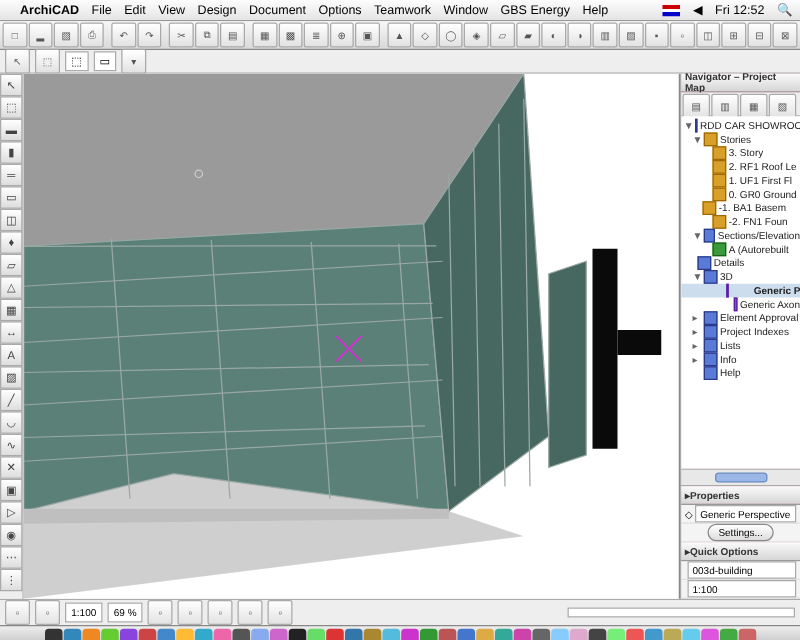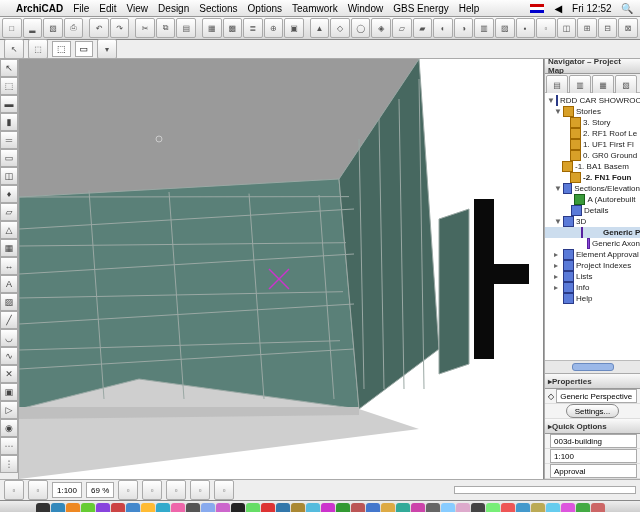--- a/index.html
+++ b/index.html
@@ -42,21 +42,21 @@
 </head>
 <body>
 
 <div class="menubar">
   <span></span>
   <span class="app">ArchiCAD</span>
   <span>File</span>
   <span>Edit</span>
   <span>View</span>
   <span>Design</span>
-  <span>Sections</span>
+  <span>Document</span>
   <span>Options</span>
   <span>Teamwork</span>
   <span>Window</span>
   <span>GBS Energy</span>
   <span>Help</span>
   <span class="spacer"></span>
   <span class="flag"></span>
   <span>◀</span>
   <span>Fri 12:52</span>
   <span>🔍</span>
@@ -203,36 +203,36 @@
         <div class="tree-row" style="padding-left: 16px;">
           <span class="tri"></span>
           <span class="ico fld"></span>
           <span>0. GR0 Ground</span>
         </div>
         <div class="tree-row" style="padding-left: 8px;">
           <span class="tri"></span>
           <span class="ico fld"></span>
           <span>-1. BA1 Basem</span>
         </div>
-        <div class="tree-row" style="padding-left: 16px; font-weight: bold;">
+        <div class="tree-row" style="padding-left: 16px;">
           <span class="tri"></span>
           <span class="ico fld"></span>
           <span>-2. FN1 Foun</span>
         </div>
         <div class="tree-row" style="padding-left: 9px;">
           <span class="tri">▼</span>
           <span class="ico doc"></span>
           <span>Sections/Elevation</span>
         </div>
-        <div class="tree-row" style="padding-left: 16px; justify-content: center;">
+        <div class="tree-row" style="padding-left: 16px;">
           <span class="tri"></span>
           <span class="ico grn"></span>
           <span>A (Autorebuilt</span>
         </div>
-        <div class="tree-row" style="padding-left: 17px;">
+        <div class="tree-row" style="padding-left: 4px;">
           <span class="tri"></span>
           <span class="ico doc"></span>
           <span>Details</span>
         </div>
         <div class="tree-row" style="padding-left: 9px;">
           <span class="tri">▼</span>
           <span class="ico doc"></span>
           <span>3D</span>
         </div>
         <div class="tree-row sel" style="padding-left: 16px; gap: 20px;">
@@ -289,23 +289,20 @@
         </div>
       <div class="panel-hdr">
           <span>▸ </span>
           <span>Quick Options</span>
         </div>
       <div class="row">
           <span class="field">003d-building</span>
         </div>
       <div class="row">
           <span class="field">1:100</span>
-        </div>
-      <div class="row">
-          <span class="field">Approval</span>
         </div>
     </div>
   </div>
 </div>
 
 <div class="statusbar">
   <div class="tb-btn">▫</div>
   <div class="tb-btn">▫</div>
   <div class="cell">1:100</div>
   <div class="cell">69 %</div>

